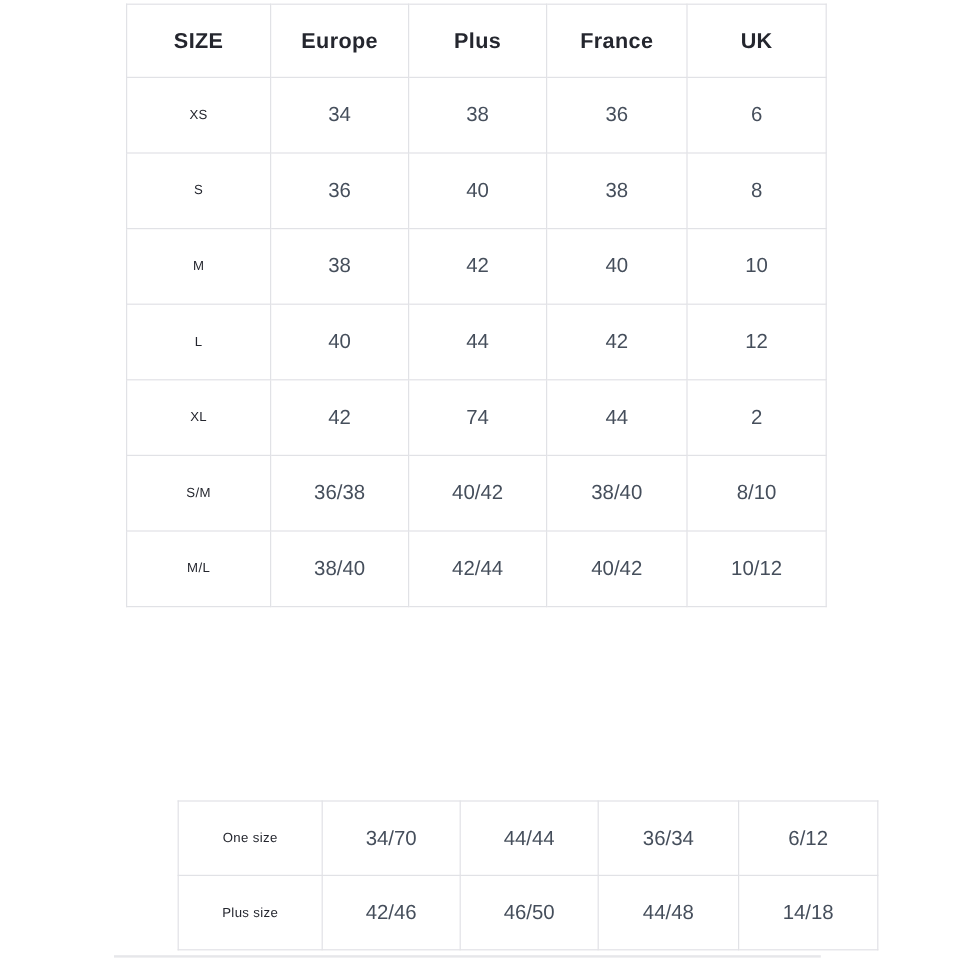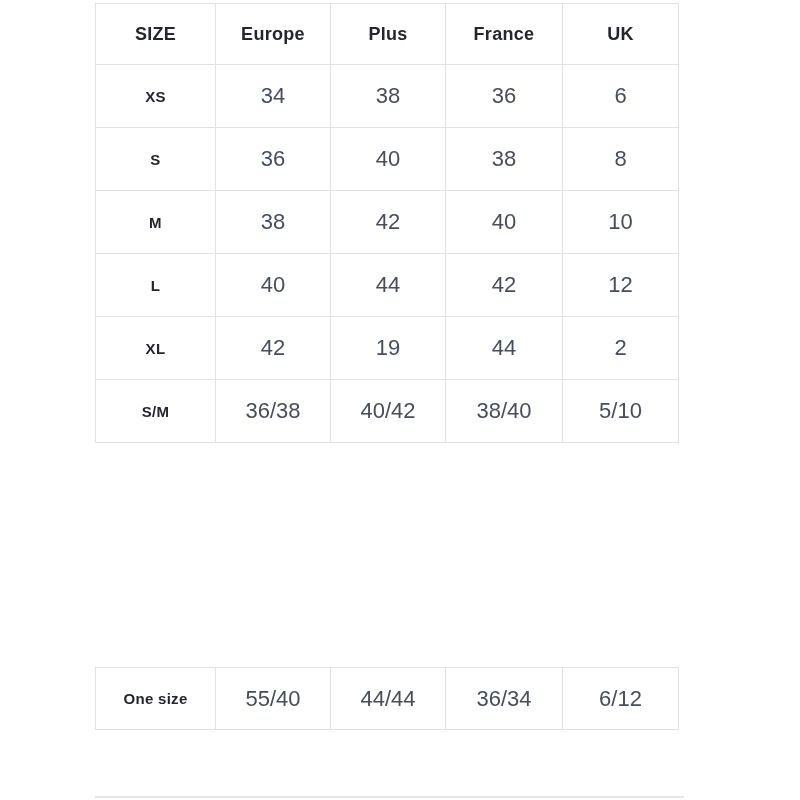--- a/index.html
+++ b/index.html
@@ -9,54 +9,54 @@
   }
   body {
     position: relative;
     width: 800px;
     height: 800px;
     overflow: hidden;
     font-family: "Liberation Sans", sans-serif;
   }
   .size-table {
     position: absolute;
-    left: 95px;
+    left: 105px;
     border-collapse: collapse;
     table-layout: fixed;
     background: #ffffff;
     padding-left: 48px;
   }
   #table-main { top: 3px; }
-  #table-special { top: 667px; }
+  #table-special { top: 667px; margin-left: 43px; }
   .size-table td {
     border: 1px solid #e1e2e6;
     text-align: center;
     vertical-align: middle;
     padding: 0;
     overflow: hidden;
     white-space: nowrap;
   }
   #table-main tr.header-row td { height: 60px; }
   #table-main tr.data-row td { height: 62px; }
   #table-special tr.data-row td { height: 61px; }
   .header-cell {
     font-weight: bold;
     font-size: 18px;
     letter-spacing: 0.3px;
     color: #24262e;
   }
   .label-cell {
-    font-weight: bold;
-    font-size: 15px;
+    font-weight: normal;
+    font-size: 11px;
     letter-spacing: 0.3px;
     color: #24262e;
   }
   .value-cell {
     font-weight: normal;
-    font-size: 22px;
+    font-size: 17px;
     color: #454e5b;
   }
   .bottom-cutoff {
     position: absolute;
     left: 95px;
     top: 796px;
     width: 589px;
     height: 2px;
     background: #e6e7ea;
   }
@@ -104,46 +104,60 @@
       <tr class="data-row">
         <td class="label-cell">L</td>
         <td class="value-cell">40</td>
         <td class="value-cell">44</td>
         <td class="value-cell">42</td>
         <td class="value-cell">12</td>
       </tr>
       <tr class="data-row">
         <td class="label-cell">XL</td>
         <td class="value-cell">42</td>
-        <td class="value-cell">19</td>
+        <td class="value-cell">74</td>
         <td class="value-cell">44</td>
         <td class="value-cell">2</td>
       </tr>
       <tr class="data-row">
         <td class="label-cell">S/M</td>
         <td class="value-cell">36/38</td>
         <td class="value-cell">40/42</td>
         <td class="value-cell">38/40</td>
-        <td class="value-cell">5/10</td>
+        <td class="value-cell">8/10</td>
+      </tr>
+      <tr class="data-row">
+        <td class="label-cell">M/L</td>
+        <td class="value-cell">38/40</td>
+        <td class="value-cell">42/44</td>
+        <td class="value-cell">40/42</td>
+        <td class="value-cell">10/12</td>
       </tr>
     </tbody>
 </table>
 
 <table id="table-special" class="size-table">
   <colgroup>
       <col style="width: 120px;">
       <col style="width: 115px;">
       <col style="width: 115px;">
       <col style="width: 117px;">
       <col style="width: 116px;">
     </colgroup>
   <tbody>
       <tr class="data-row">
         <td class="label-cell">One size</td>
-        <td class="value-cell">55/40</td>
+        <td class="value-cell">34/70</td>
         <td class="value-cell">44/44</td>
         <td class="value-cell">36/34</td>
         <td class="value-cell">6/12</td>
+      </tr>
+      <tr class="data-row">
+        <td class="label-cell">Plus size</td>
+        <td class="value-cell">42/46</td>
+        <td class="value-cell">46/50</td>
+        <td class="value-cell">44/48</td>
+        <td class="value-cell">14/18</td>
       </tr>
     </tbody>
 </table>
 
 <div class="bottom-cutoff"></div>
 
 </body></html>

